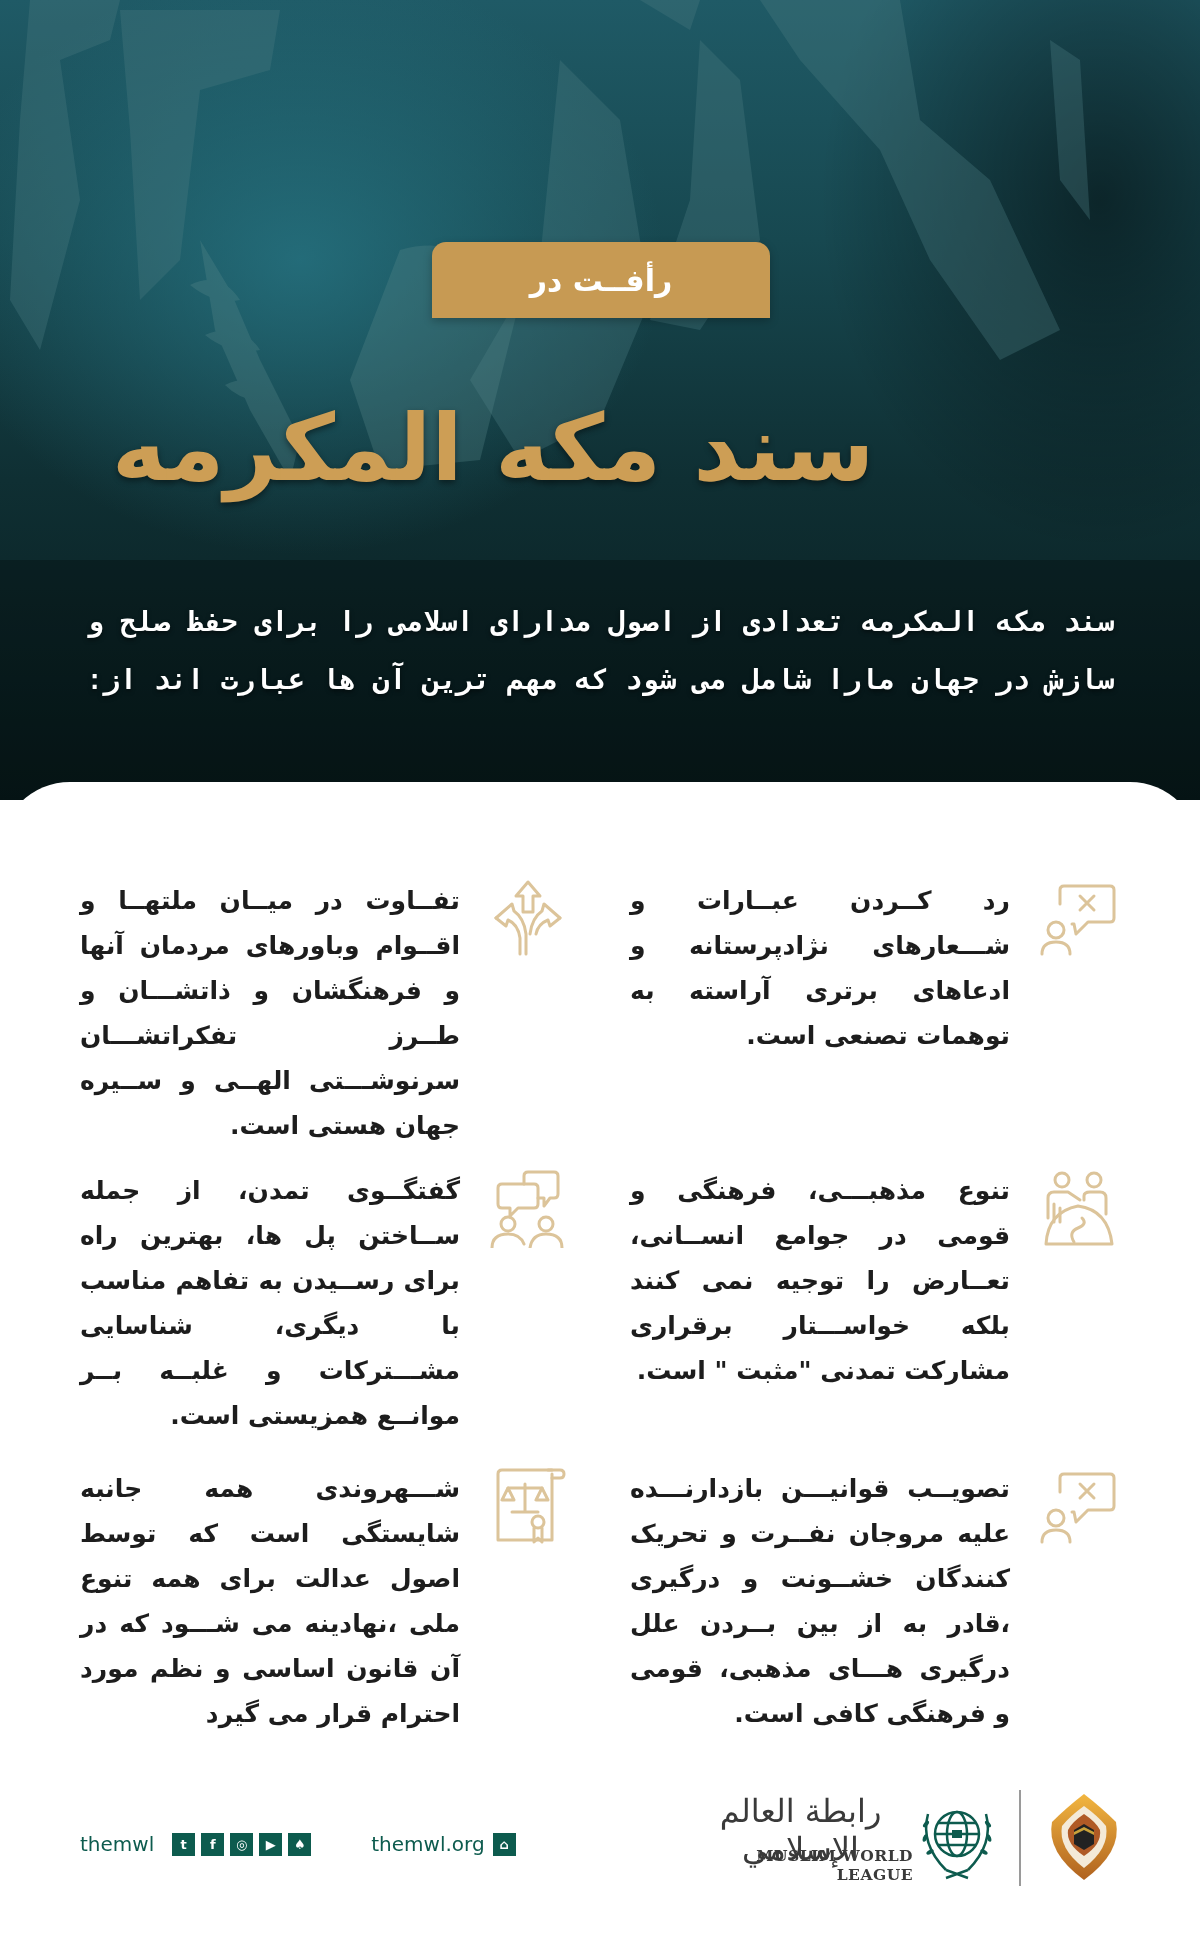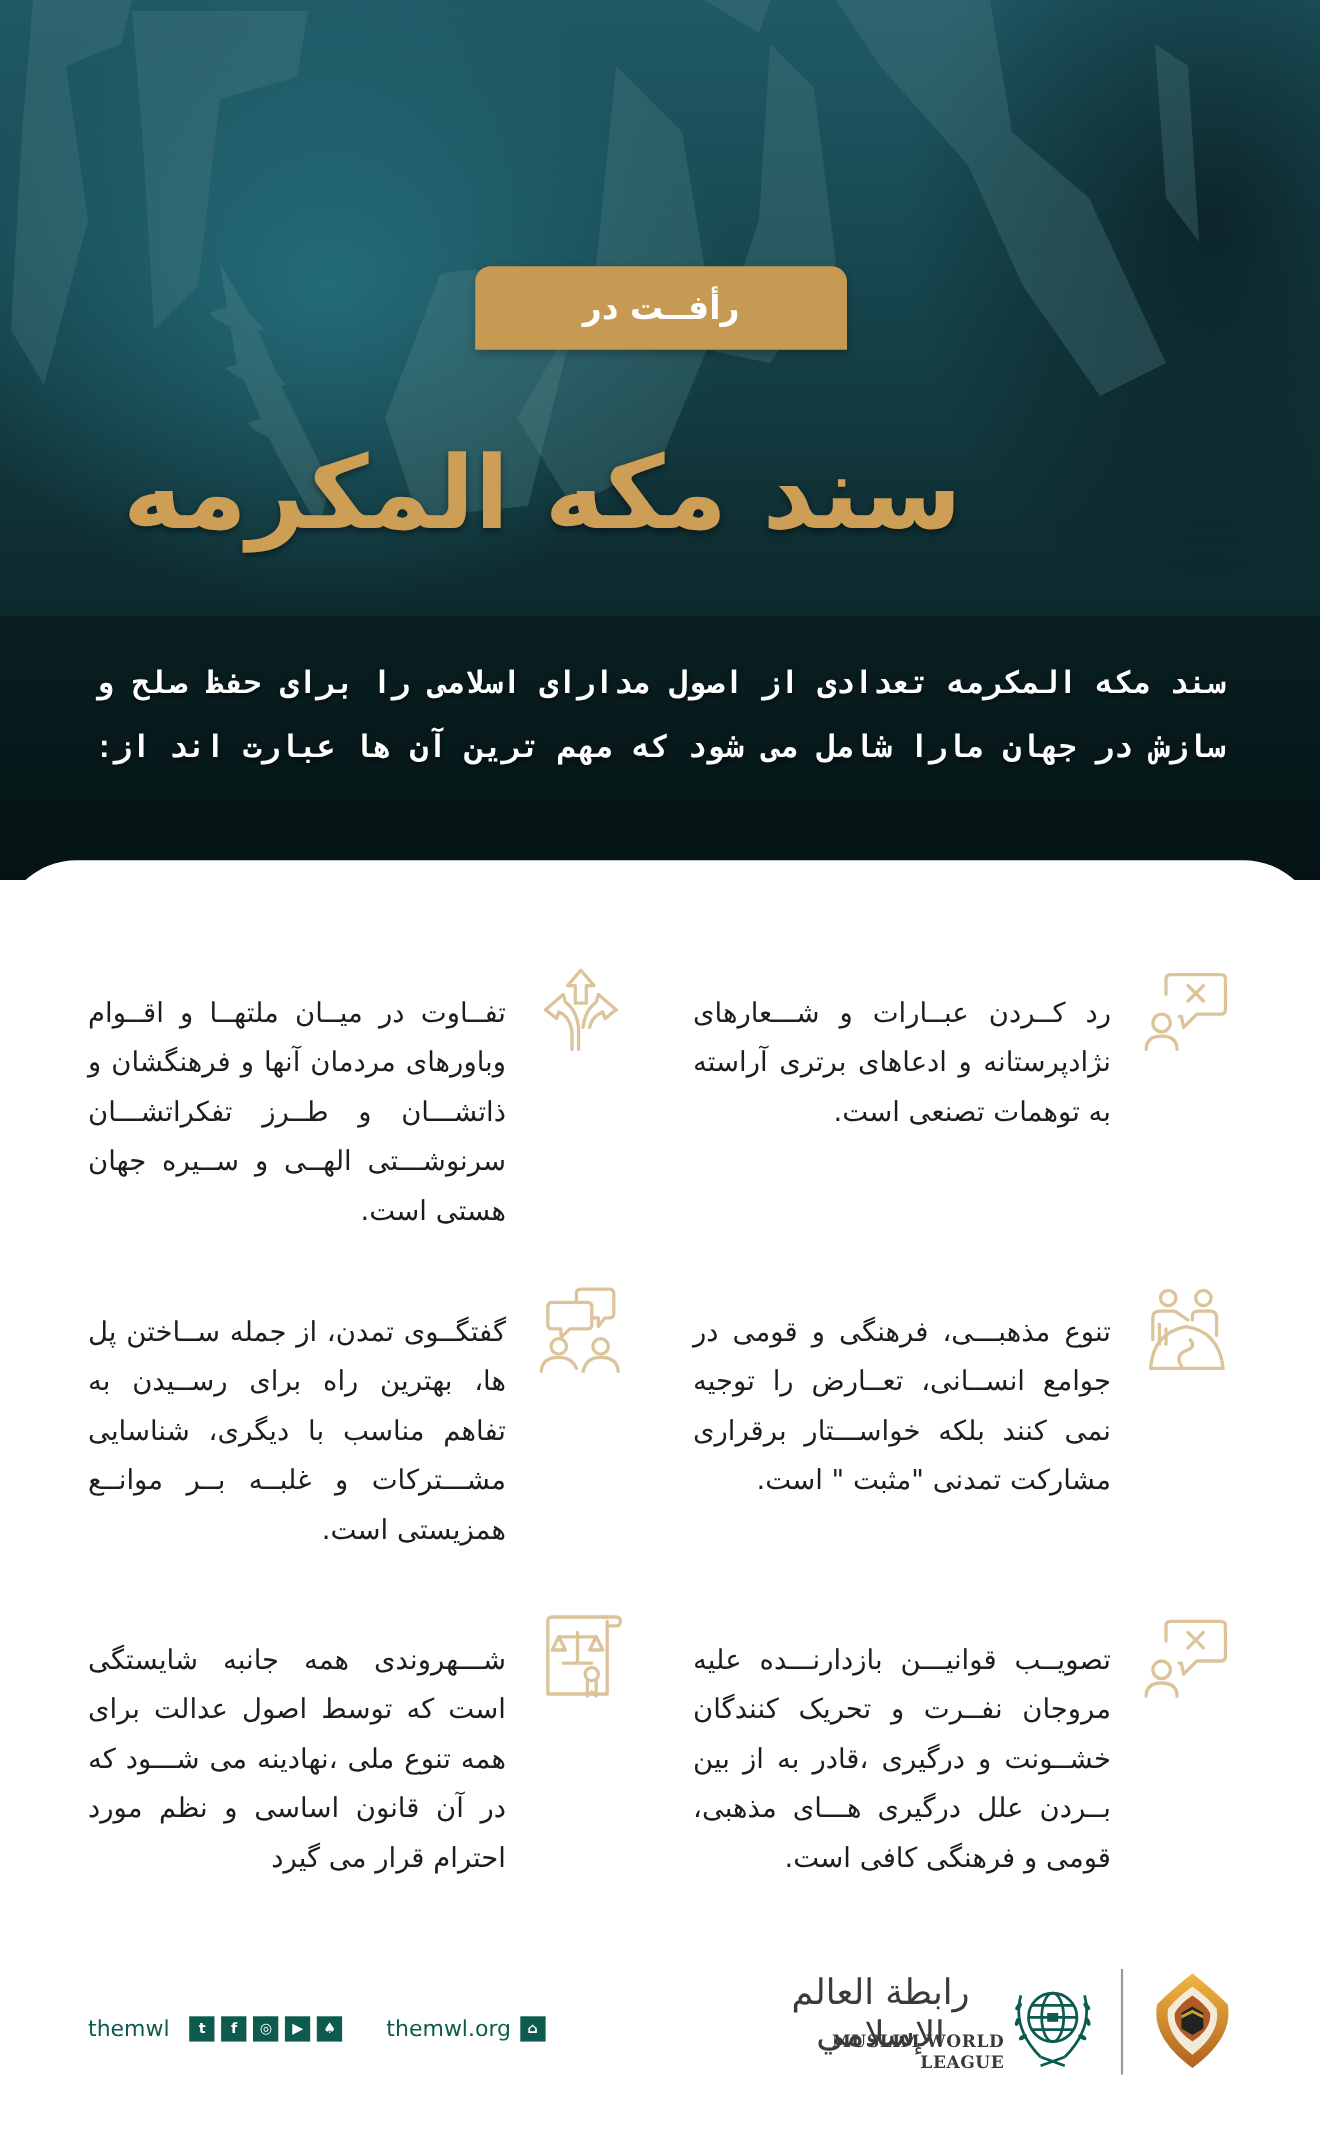--- a/index.html
+++ b/index.html
@@ -37,27 +37,27 @@
 
   .card {
     position: absolute; left: 0; top: 782px; width: 1200px; height: 1176px;
     background: #ffffff; border-radius: 70px 70px 0 0;
   }
 
   .item { position: absolute; display: flex; flex-direction: row-reverse; align-items: flex-start; }
   .item .icon { width: 80px; height: 80px; flex: 0 0 80px; margin-left: 28px; }
   .item .text {
     width: 380px; direction: rtl; text-align: justify; text-align-last: right;
-    color: #1d1d1d; font-family: "DejaVu Sans", sans-serif; font-weight: normal; font-size: 25px; line-height: 45px; margin-top: 20px;
+    color: #1d1d1d; font-family: "DejaVu Sans", sans-serif; font-weight: bold; font-size: 25px; line-height: 45px;
   }
 
   .footer-left { position: absolute; left: 80px; top: 1832px; display: flex; align-items: center; }
   .handle { color: #0d5b4e; font-family: "DejaVu Sans", sans-serif; font-size: 20px; margin-right: 18px; }
   .social { width: 23px; height: 23px; background: #0d5b4e; margin-right: 6px; display: flex; align-items: center; justify-content: center; color: #fff; font-size: 13px; font-weight: bold; }
-  .site { color: #0d5b4e; font-family: "DejaVu Sans", sans-serif; font-size: 20px; margin-left: 34px; margin-right: 8px; }
+  .site { color: #0d5b4e; font-family: "DejaVu Sans", sans-serif; font-size: 20px; margin-left: 54px; margin-right: 8px; }
 
   .mwl-logo { position: absolute; left: 688px; top: 1790px; width: 420px; height: 110px; }
   .mwl-ar { position: absolute; left: 0; top: 2px; width: 225px; text-align: center; font-family: "DejaVu Serif", serif; font-size: 32px; color: #3a3a3a; direction: rtl; }
   .mwl-en { position: absolute; left: 0; top: 56px; width: 225px; text-align: right; font-family: "DejaVu Serif", serif; font-weight: bold; font-size: 15.5px; color: #3a3a3a; letter-spacing: 0.5px; }
   .divider { position: absolute; left: 1019px; top: 1790px; width: 2px; height: 96px; background: #9a9a9a; }
 </style>
 </head>
 <body>
 
 <div class="hero">

